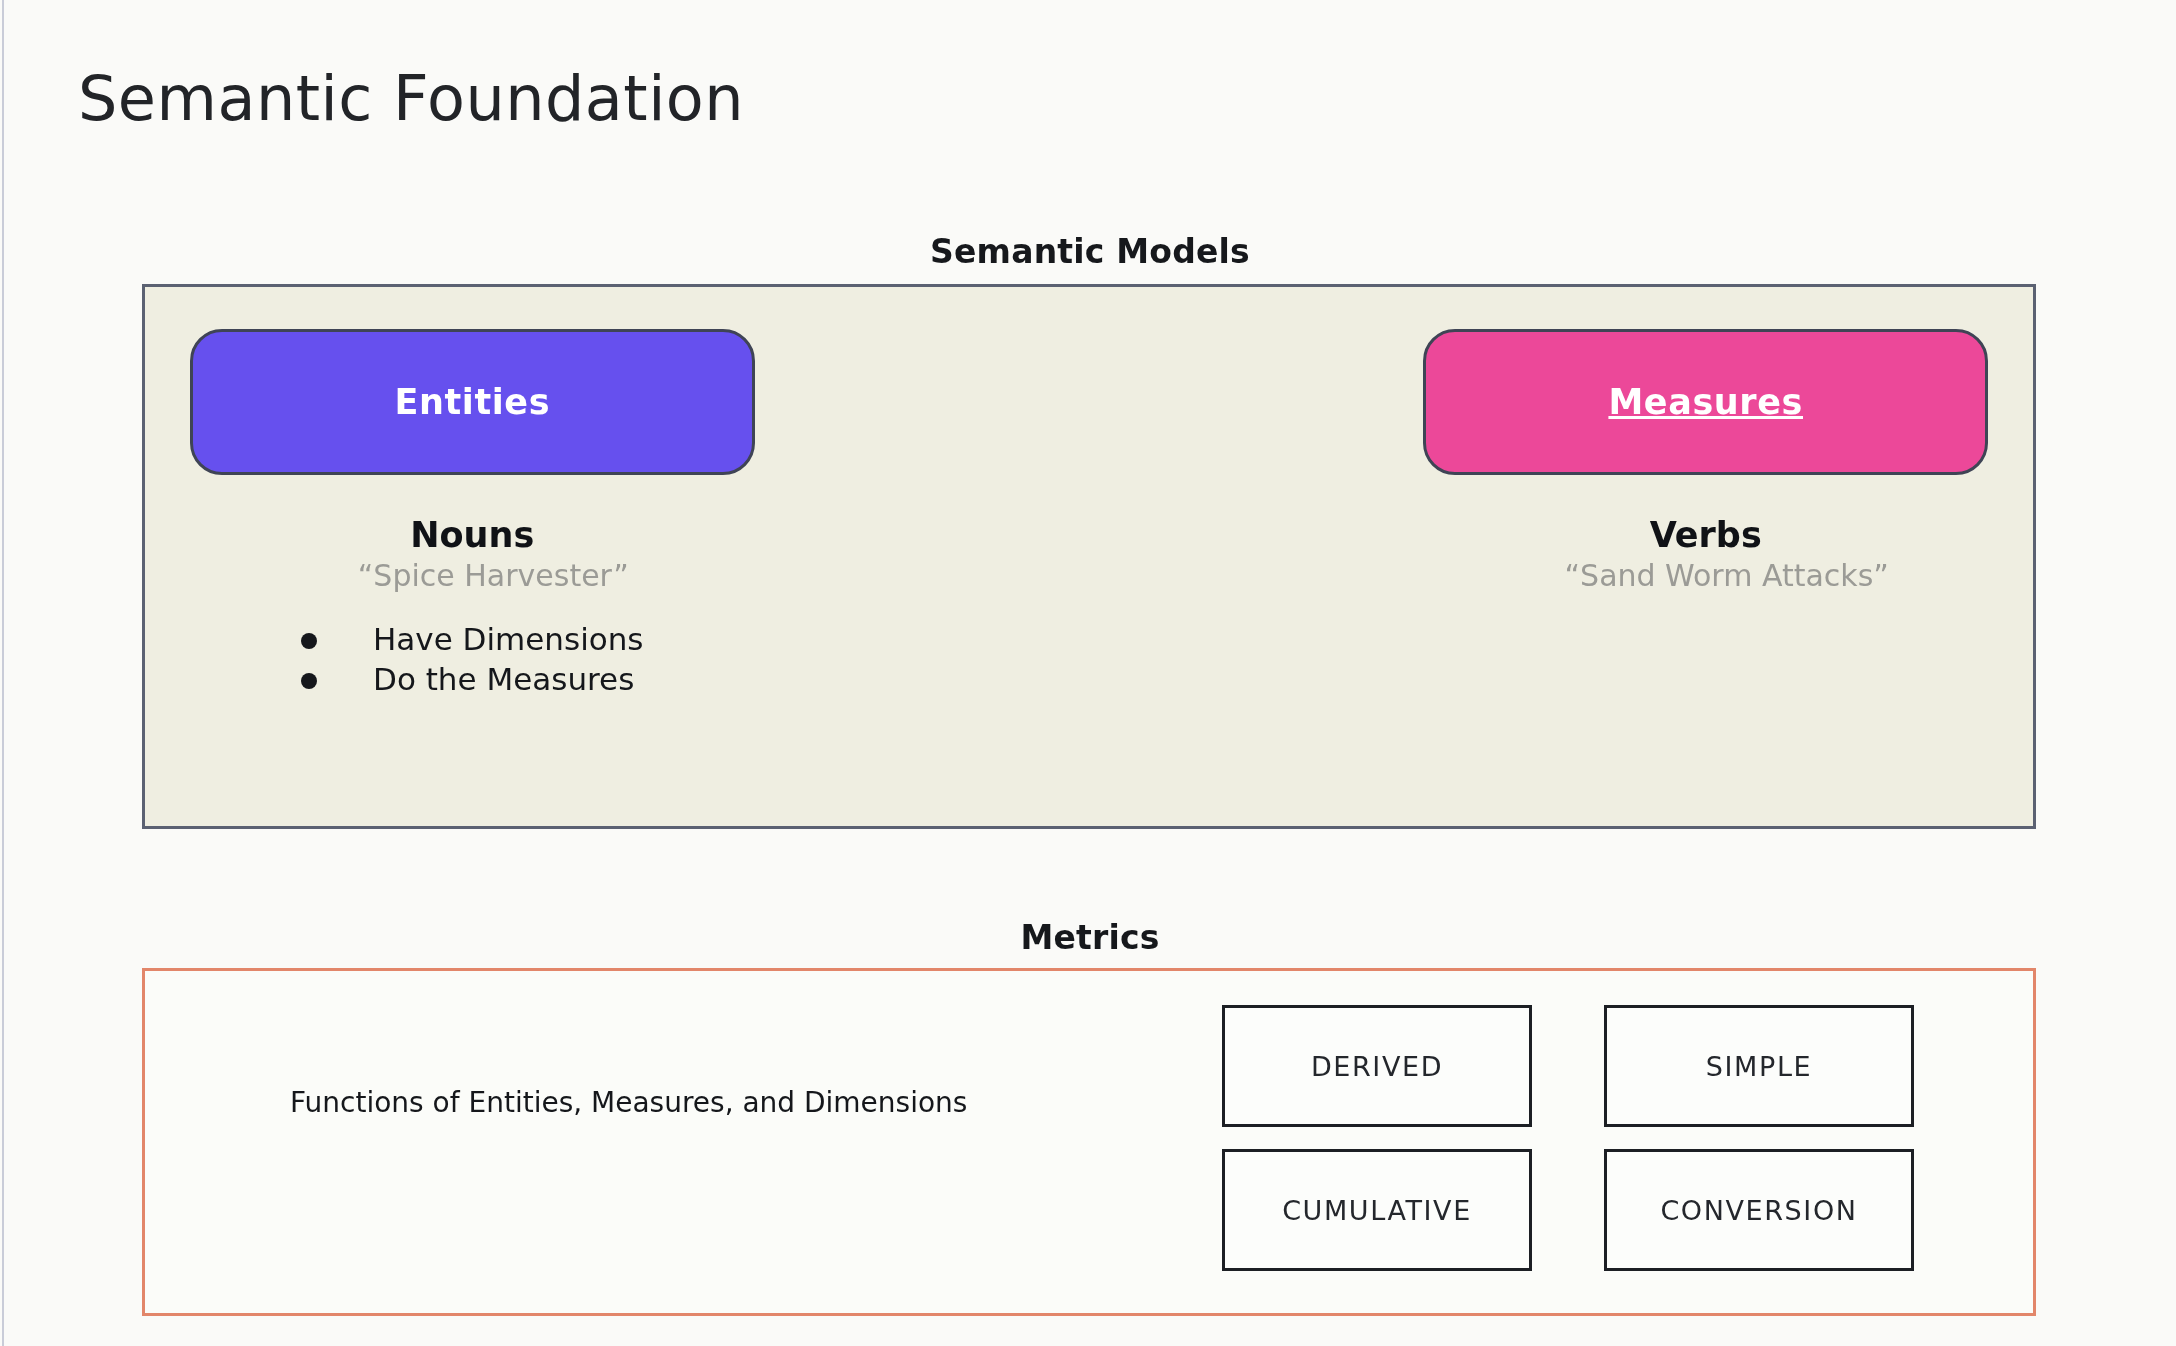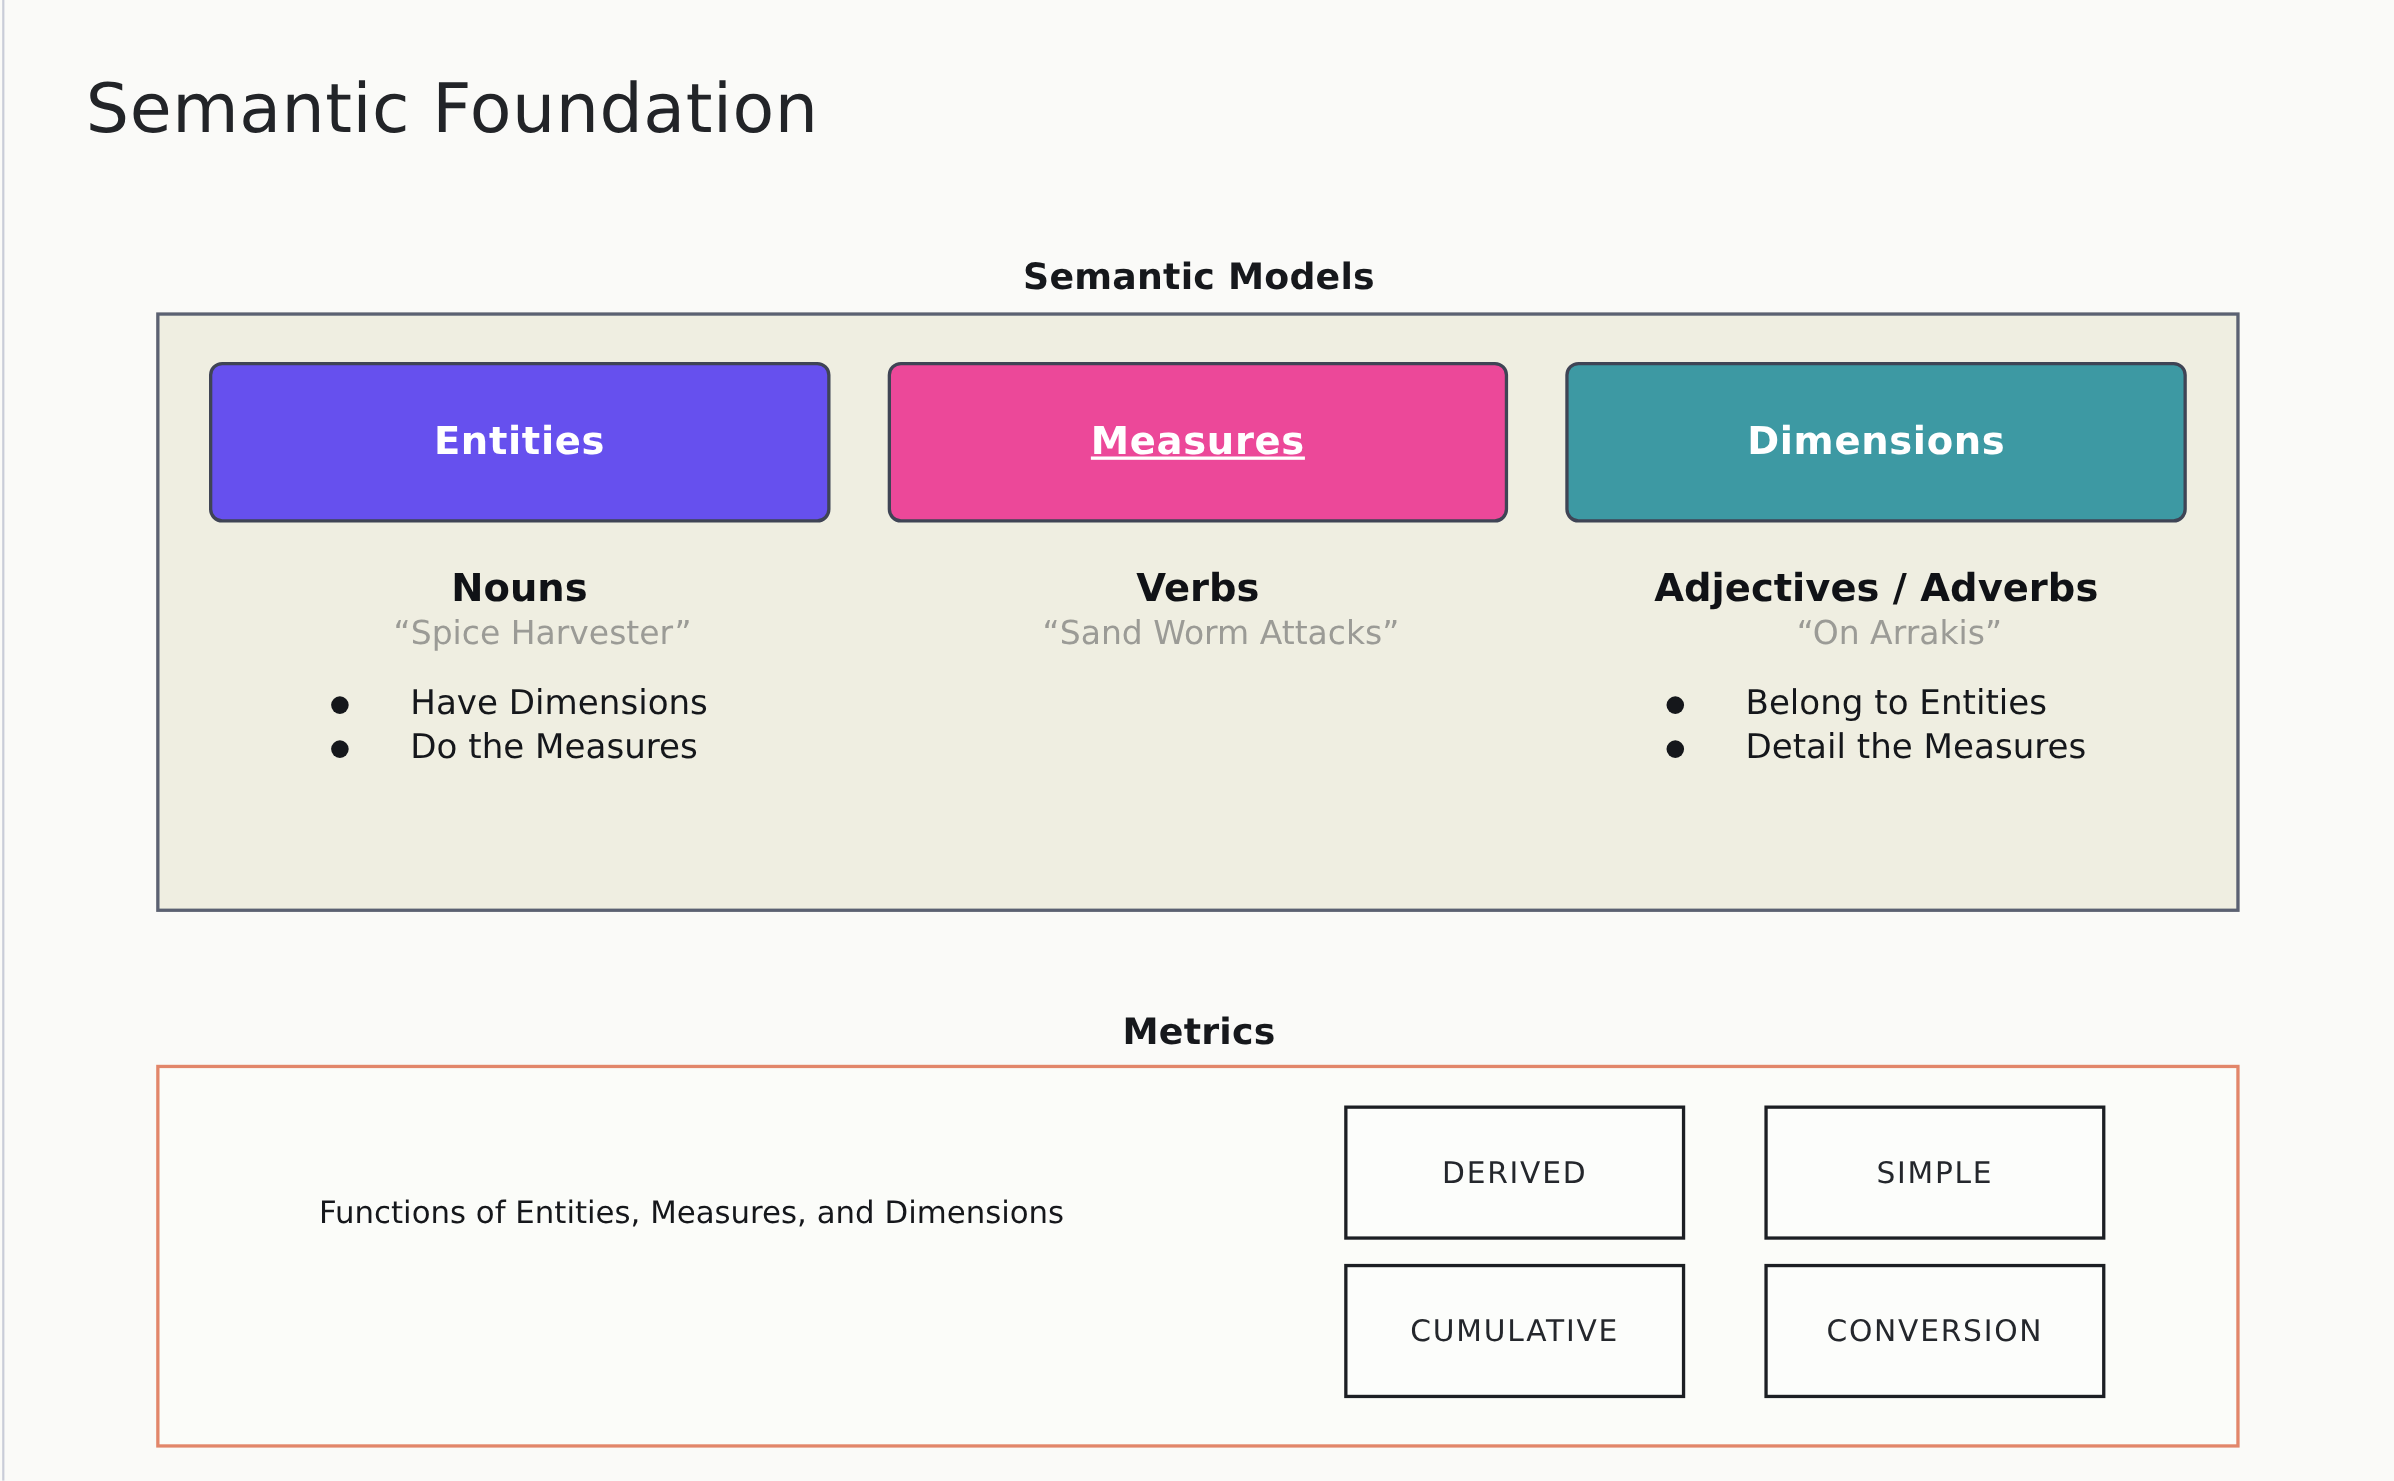--- a/index.html
+++ b/index.html
@@ -80,21 +80,21 @@
   }
   .model-col {
     width: 31.4%;
     display: flex;
     flex-direction: column;
     align-items: center;
   }
   .model-card {
     width: 100%;
     height: 146px;
-    border-radius: 12px;
+    border-radius: 32px;
     border: 3px solid #3f4455;
     box-sizing: border-box;
     display: flex;
     align-items: center;
     justify-content: center;
     color: #ffffff;
     font-size: 35px;
     font-weight: bold;
     letter-spacing: 0.6px;
   }
@@ -220,35 +220,20 @@
         </div>
       </div>
     </div>
 
     <div class="model-col col-measures">
       <div class="model-card card-measures">Measures</div>
       <div class="pos-title">Verbs</div>
       <div class="pos-example">“Sand Worm Attacks”</div>
     </div>
 
-    <div class="model-col col-dimensions">
-      <div class="model-card card-dimensions">Dimensions</div>
-      <div class="pos-title">Adjectives / Adverbs</div>
-      <div class="pos-example">“On Arrakis”</div>
-      <div class="bullet-list">
-        <div class="bullet-row">
-          <span class="bullet-dot"></span>
-          <span class="bullet-text">Belong to Entities</span>
-        </div>
-        <div class="bullet-row">
-          <span class="bullet-dot"></span>
-          <span class="bullet-text">Detail the Measures</span>
-        </div>
-      </div>
-    </div>
 
   </div>
 </div>
 
 <div class="section-heading" id="heading-metrics">Metrics</div>
 
 <div class="metrics-panel"></div>
 
 <div class="metrics-desc">Functions of Entities, Measures, and Dimensions</div>
 

